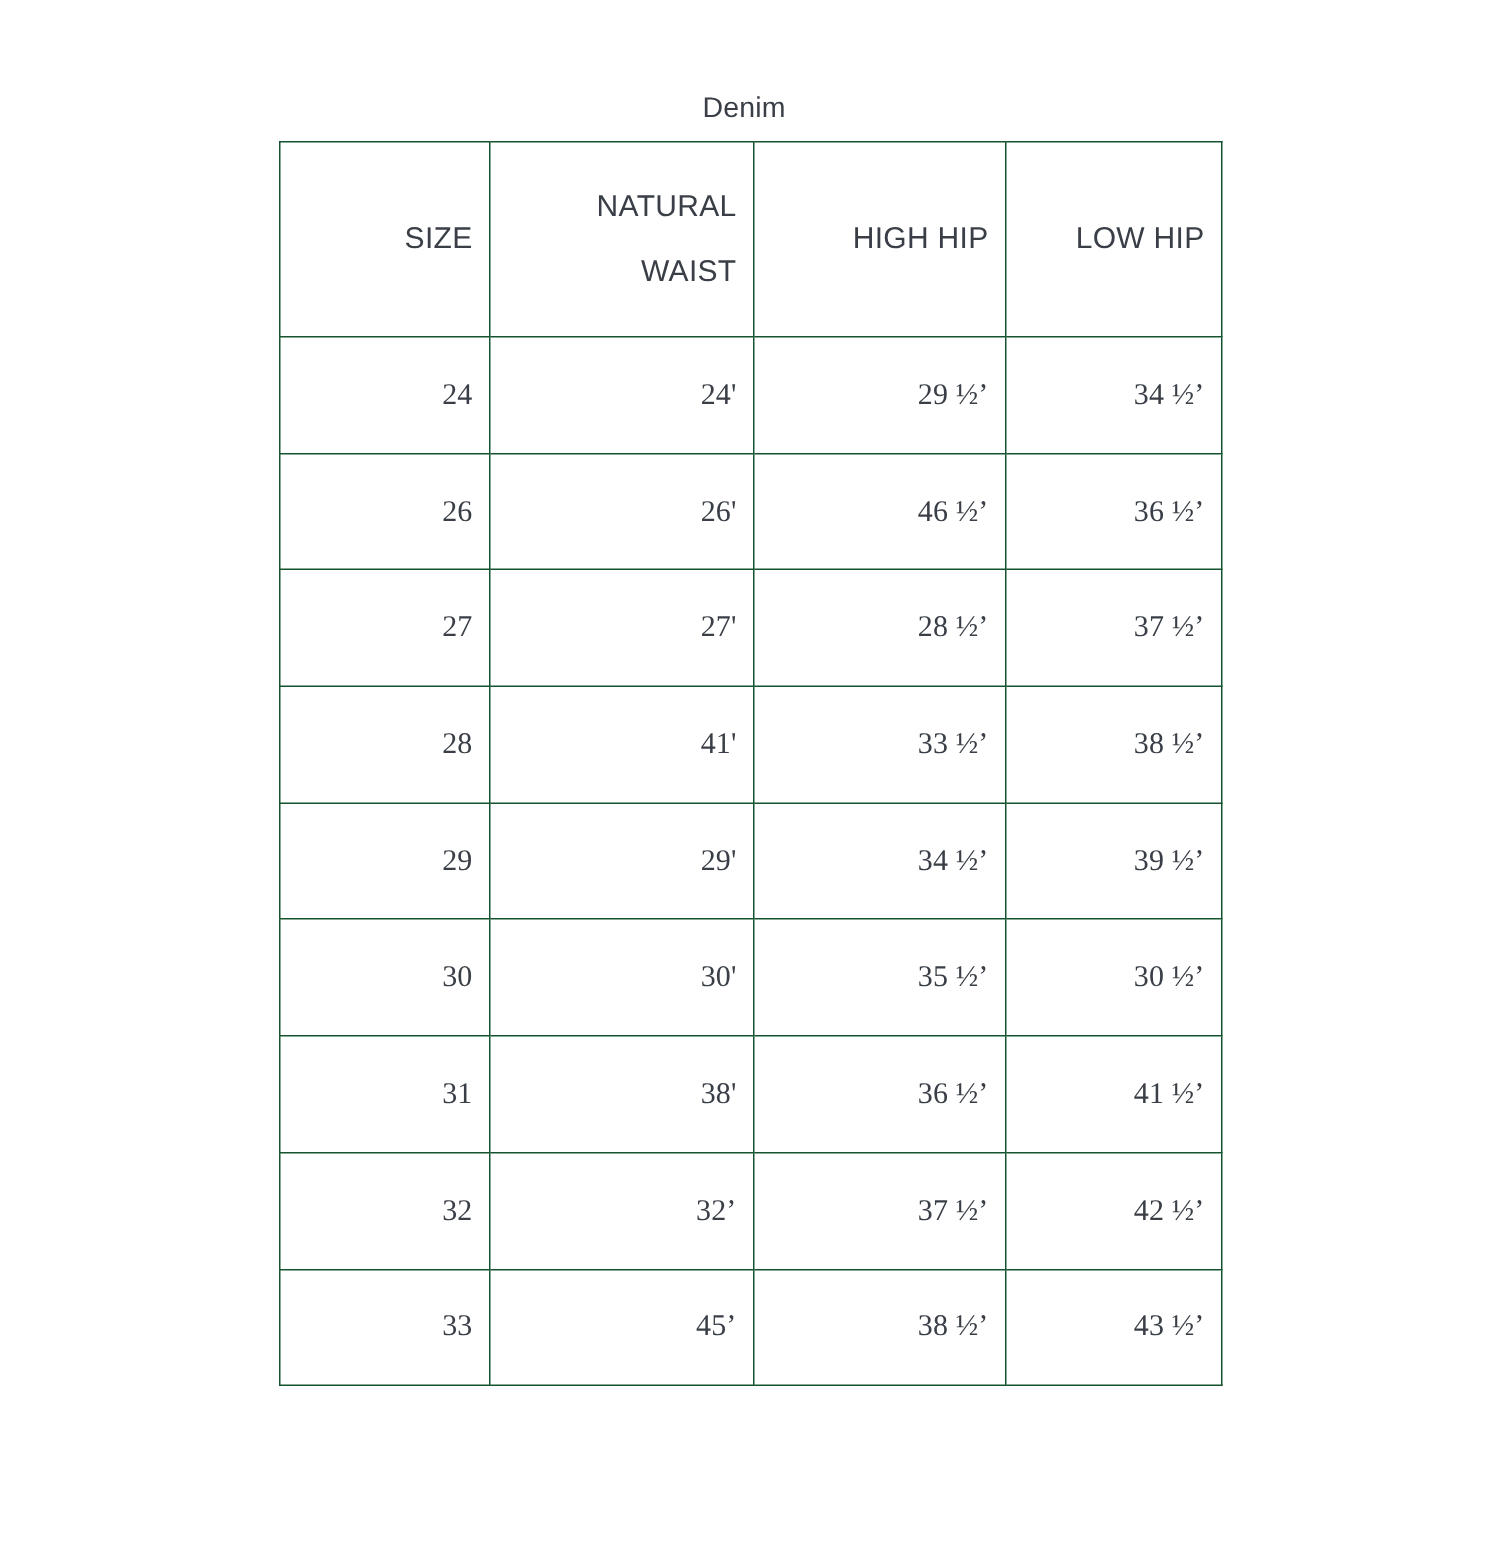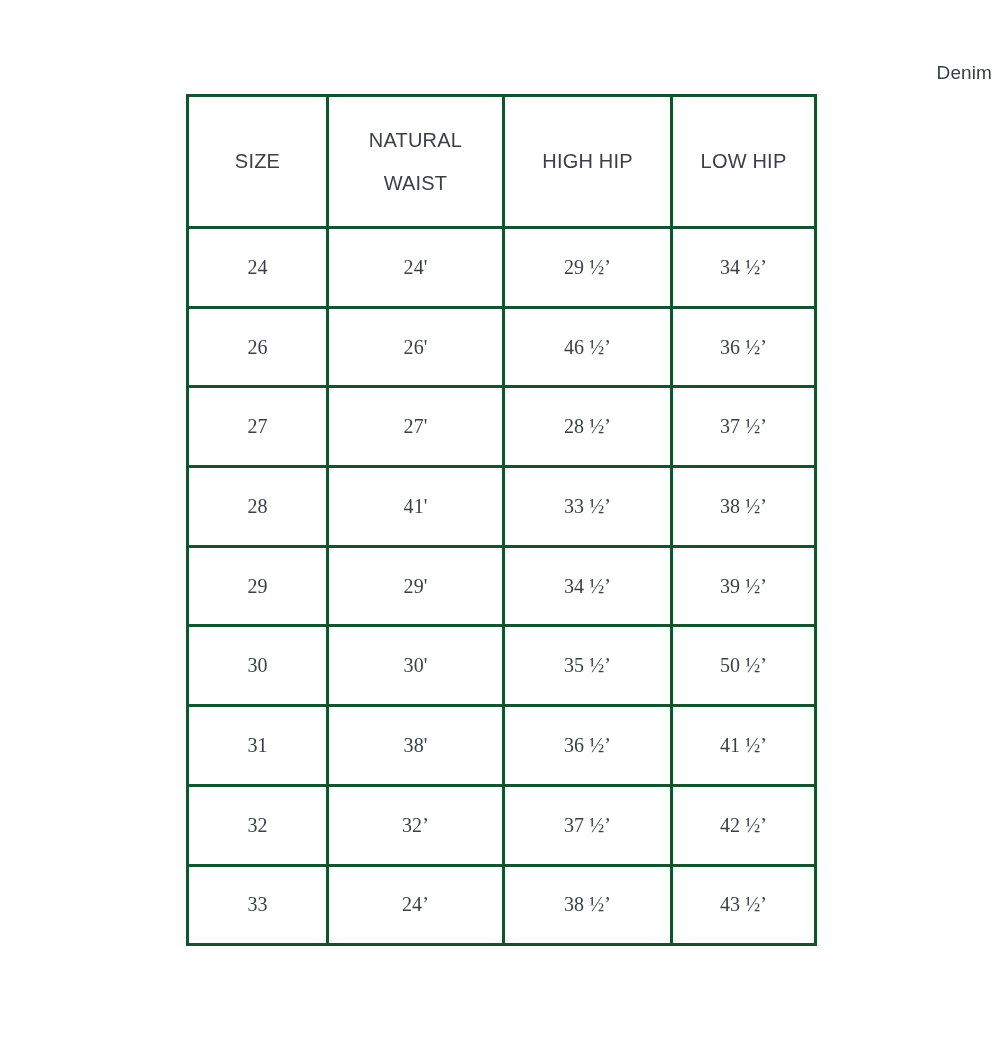--- a/index.html
+++ b/index.html
@@ -22,21 +22,21 @@
     overflow: hidden;
     background: #ffffff;
   }
 
   
   #chart-title {
     position: absolute;
     left: 0;
     top: 62px;
     width: 992px;
-    text-align: right;
+    text-align: center;
     font-size: 19px;
     line-height: 22px;
     font-weight: 400;
     color: #3a3f47;
     letter-spacing: 0.1px;
   }
 
   
   #size-chart-table {
     position: absolute;
@@ -48,23 +48,23 @@
     background: #ffffff;
   }
 
   #size-chart-table col.c-size      { width: 140px; }
   #size-chart-table col.c-waist     { width: 176px; }
   #size-chart-table col.c-highhip   { width: 168px; }
   #size-chart-table col.c-lowhip    { width: 144px; }
 
   #size-chart-table th,
   #size-chart-table td {
-    border: 3px solid #14532d;
+    border: 1px solid #14532d;
     padding: 0 11px;
-    text-align: center;
+    text-align: right;
     vertical-align: middle;
     font-weight: 400;
     font-size: 20px;
     line-height: 43px;
     color: #3a3f47;
     background: #ffffff;
   }
 
   #size-chart-table thead th {
     height: 129px;
@@ -140,36 +140,36 @@
       <tr>
         <td>29</td>
         <td>29'</td>
         <td>34 ½’</td>
         <td>39 ½’</td>
       </tr>
       <tr>
         <td>30</td>
         <td>30'</td>
         <td>35 ½’</td>
-        <td>50 ½’</td>
+        <td>30 ½’</td>
       </tr>
       <tr>
         <td>31</td>
         <td>38'</td>
         <td>36 ½’</td>
         <td>41 ½’</td>
       </tr>
       <tr>
         <td>32</td>
         <td>32’</td>
         <td>37 ½’</td>
         <td>42 ½’</td>
       </tr>
       <tr>
         <td>33</td>
-        <td>24’</td>
+        <td>45’</td>
         <td>38 ½’</td>
         <td>43 ½’</td>
       </tr>
     </tbody>
   </table>
 
 </div>
 
 </body></html>

